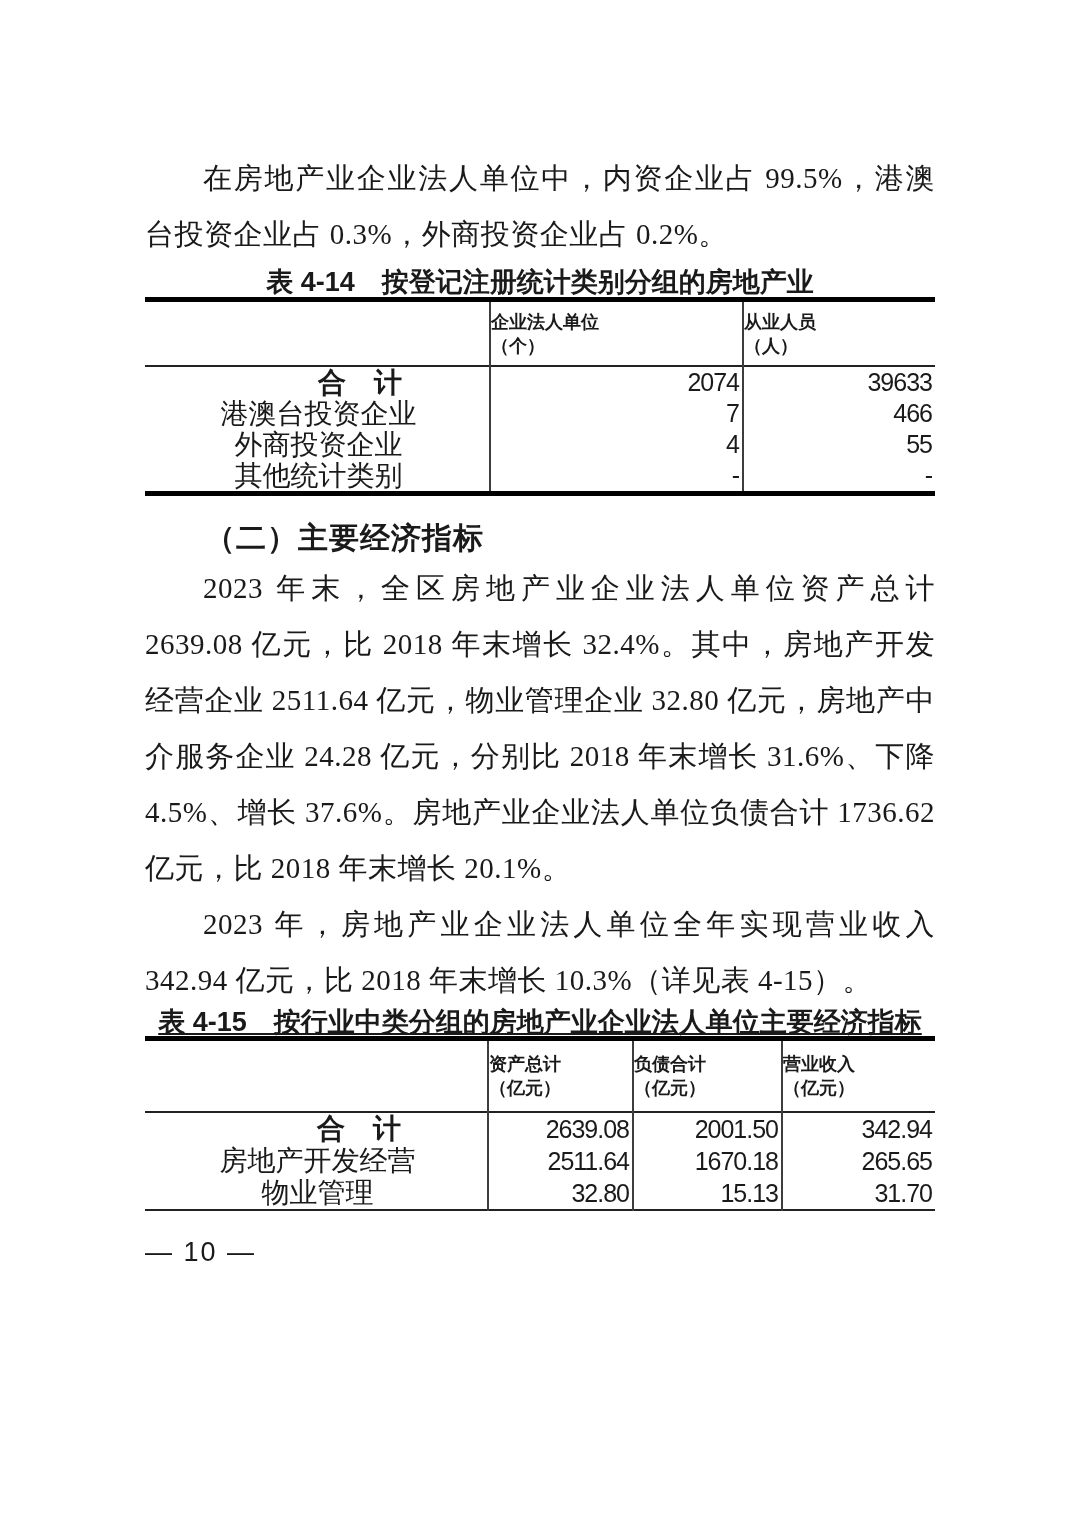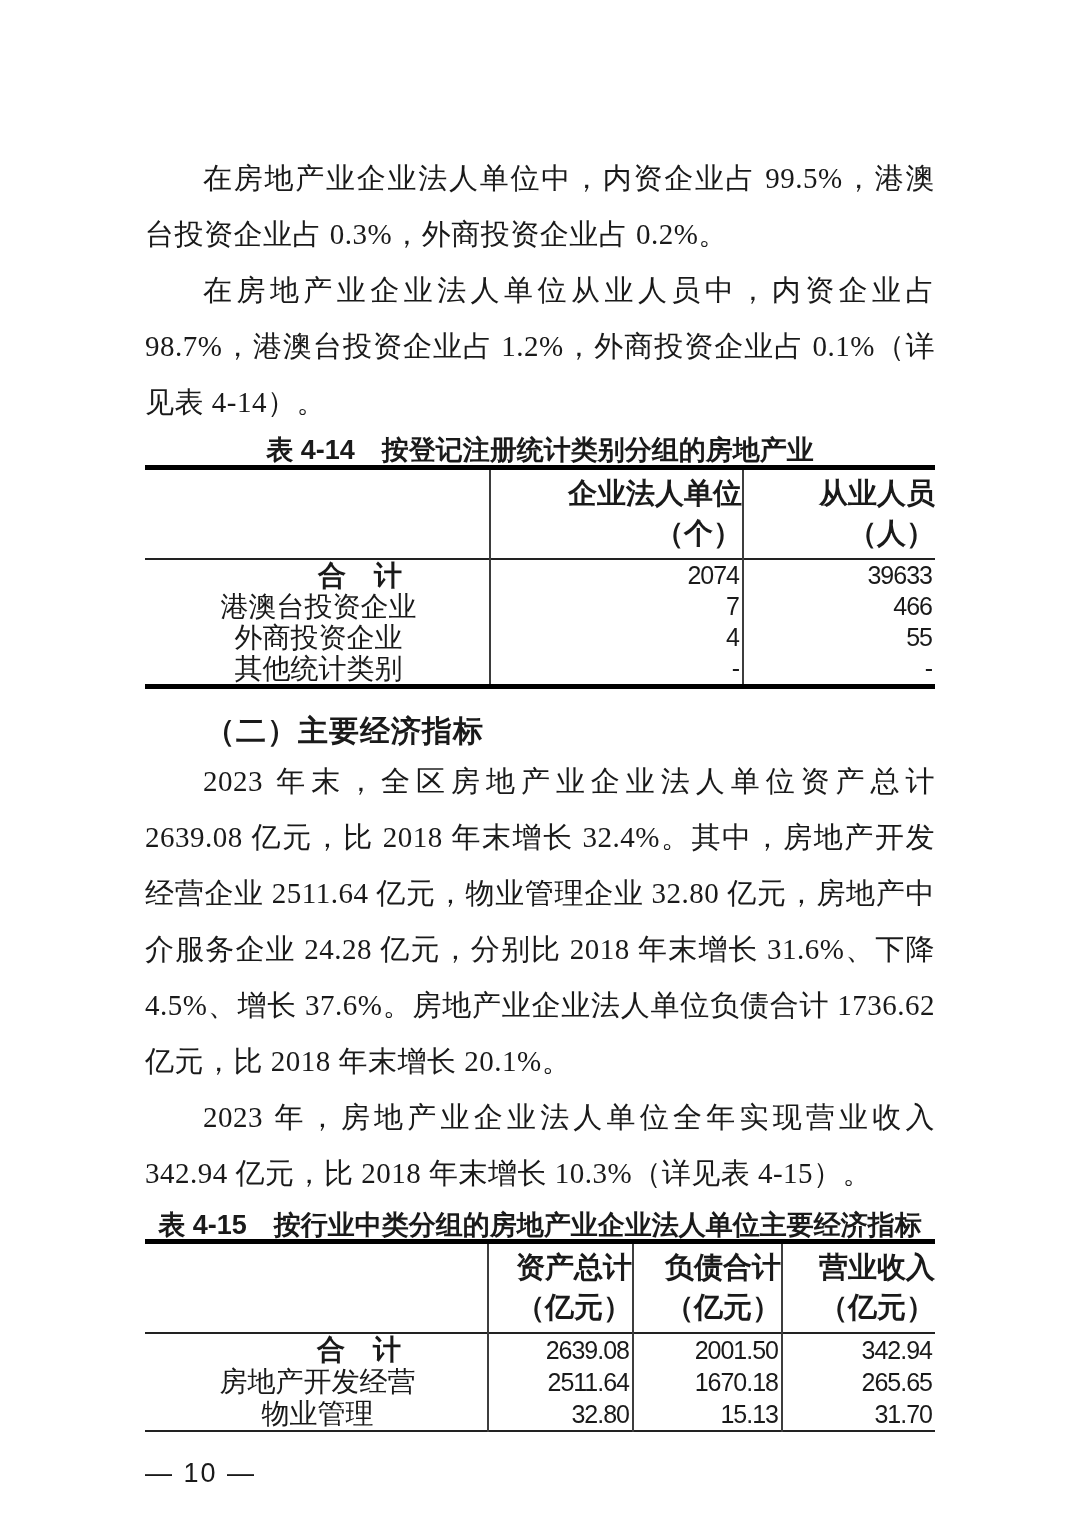--- a/index.html
+++ b/index.html
@@ -7,28 +7,28 @@
        font-family:"Liberation Serif", serif;}
   .page{position:relative;width:978px;height:1520px;overflow:hidden;}
   .content{padding:150px 139px 0 145px;width:790px;}
 
   p.body-text{margin:0;font-size:29px;line-height:56px;text-align:justify;
               text-indent:2em;letter-spacing:0.5px;}
 
   .tbl-title{font-family:"Liberation Sans", sans-serif;font-weight:bold;
              font-size:27px;line-height:29px;text-align:center;margin:0;}
   .tbl-title.t14{margin-top:6px;}
-  .tbl-title.t15{margin-top:10px;line-height:28px;}
+  .tbl-title.t15{line-height:28px;text-decoration:underline;}
 
   table{border-collapse:collapse;width:790px;table-layout:fixed;margin:0;}
   table.t14{border-top:5px solid #000;border-bottom:5px solid #000;}
   table.t15{border-top:5px solid #000;border-bottom:2px solid #222;}
   thead tr{border-bottom:2px solid #222;}
-  th{font-family:Liberation Serif, serif;font-weight:bold;font-size:29px;
-     text-align:right;vertical-align:middle;padding:4px 0;}
+  th{font-family:Liberation Serif, serif;font-weight:bold;font-size:18px;
+     text-align:left;vertical-align:middle;padding:4px 0;}
   table.t14 th{height:55px;}
   table.t15 th{height:62px;}
   th.sep, td.sep{border-left:2px solid #3d3d3d;}
   td{padding:0;vertical-align:middle;}
   td.lbl{font-size:28px;text-align:center;padding-left:3px;height:31px;line-height:31px;}
   td.lbl.total{font-weight:bold;padding-left:86px;}
   td.num{font-family:"Liberation Sans", sans-serif;font-size:25px;
          letter-spacing:-1px;text-align:right;padding-right:3px;height:31px;}
   table.t15 td.lbl, table.t15 td.num{height:32px;line-height:32px;}
 
@@ -39,21 +39,20 @@
             letter-spacing:2px;}
 </style>
 </head>
 <body>
 
 <div class="page">
   <div class="content">
 
     <p class="body-text">在房地产业企业法人单位中，内资企业占 99.5%，港澳台投资企业占 0.3%，外商投资企业占 0.2%。</p>
 
-    <p class="body-text">在房地产业企业法人单位从业人员中，内资企业占 98.7%，港澳台投资企业占 1.2%，外商投资企业占 0.1%（详见表 4-14）。</p>
 
     <div class="tbl-title t14">
       <div>表 4-14　按登记注册统计类别分组的房地产业</div>
     </div>
 
     <table class="t14">
       <colgroup>
           <col style="width:345px">
           <col style="width:253px">
           <col style="width:192px">

